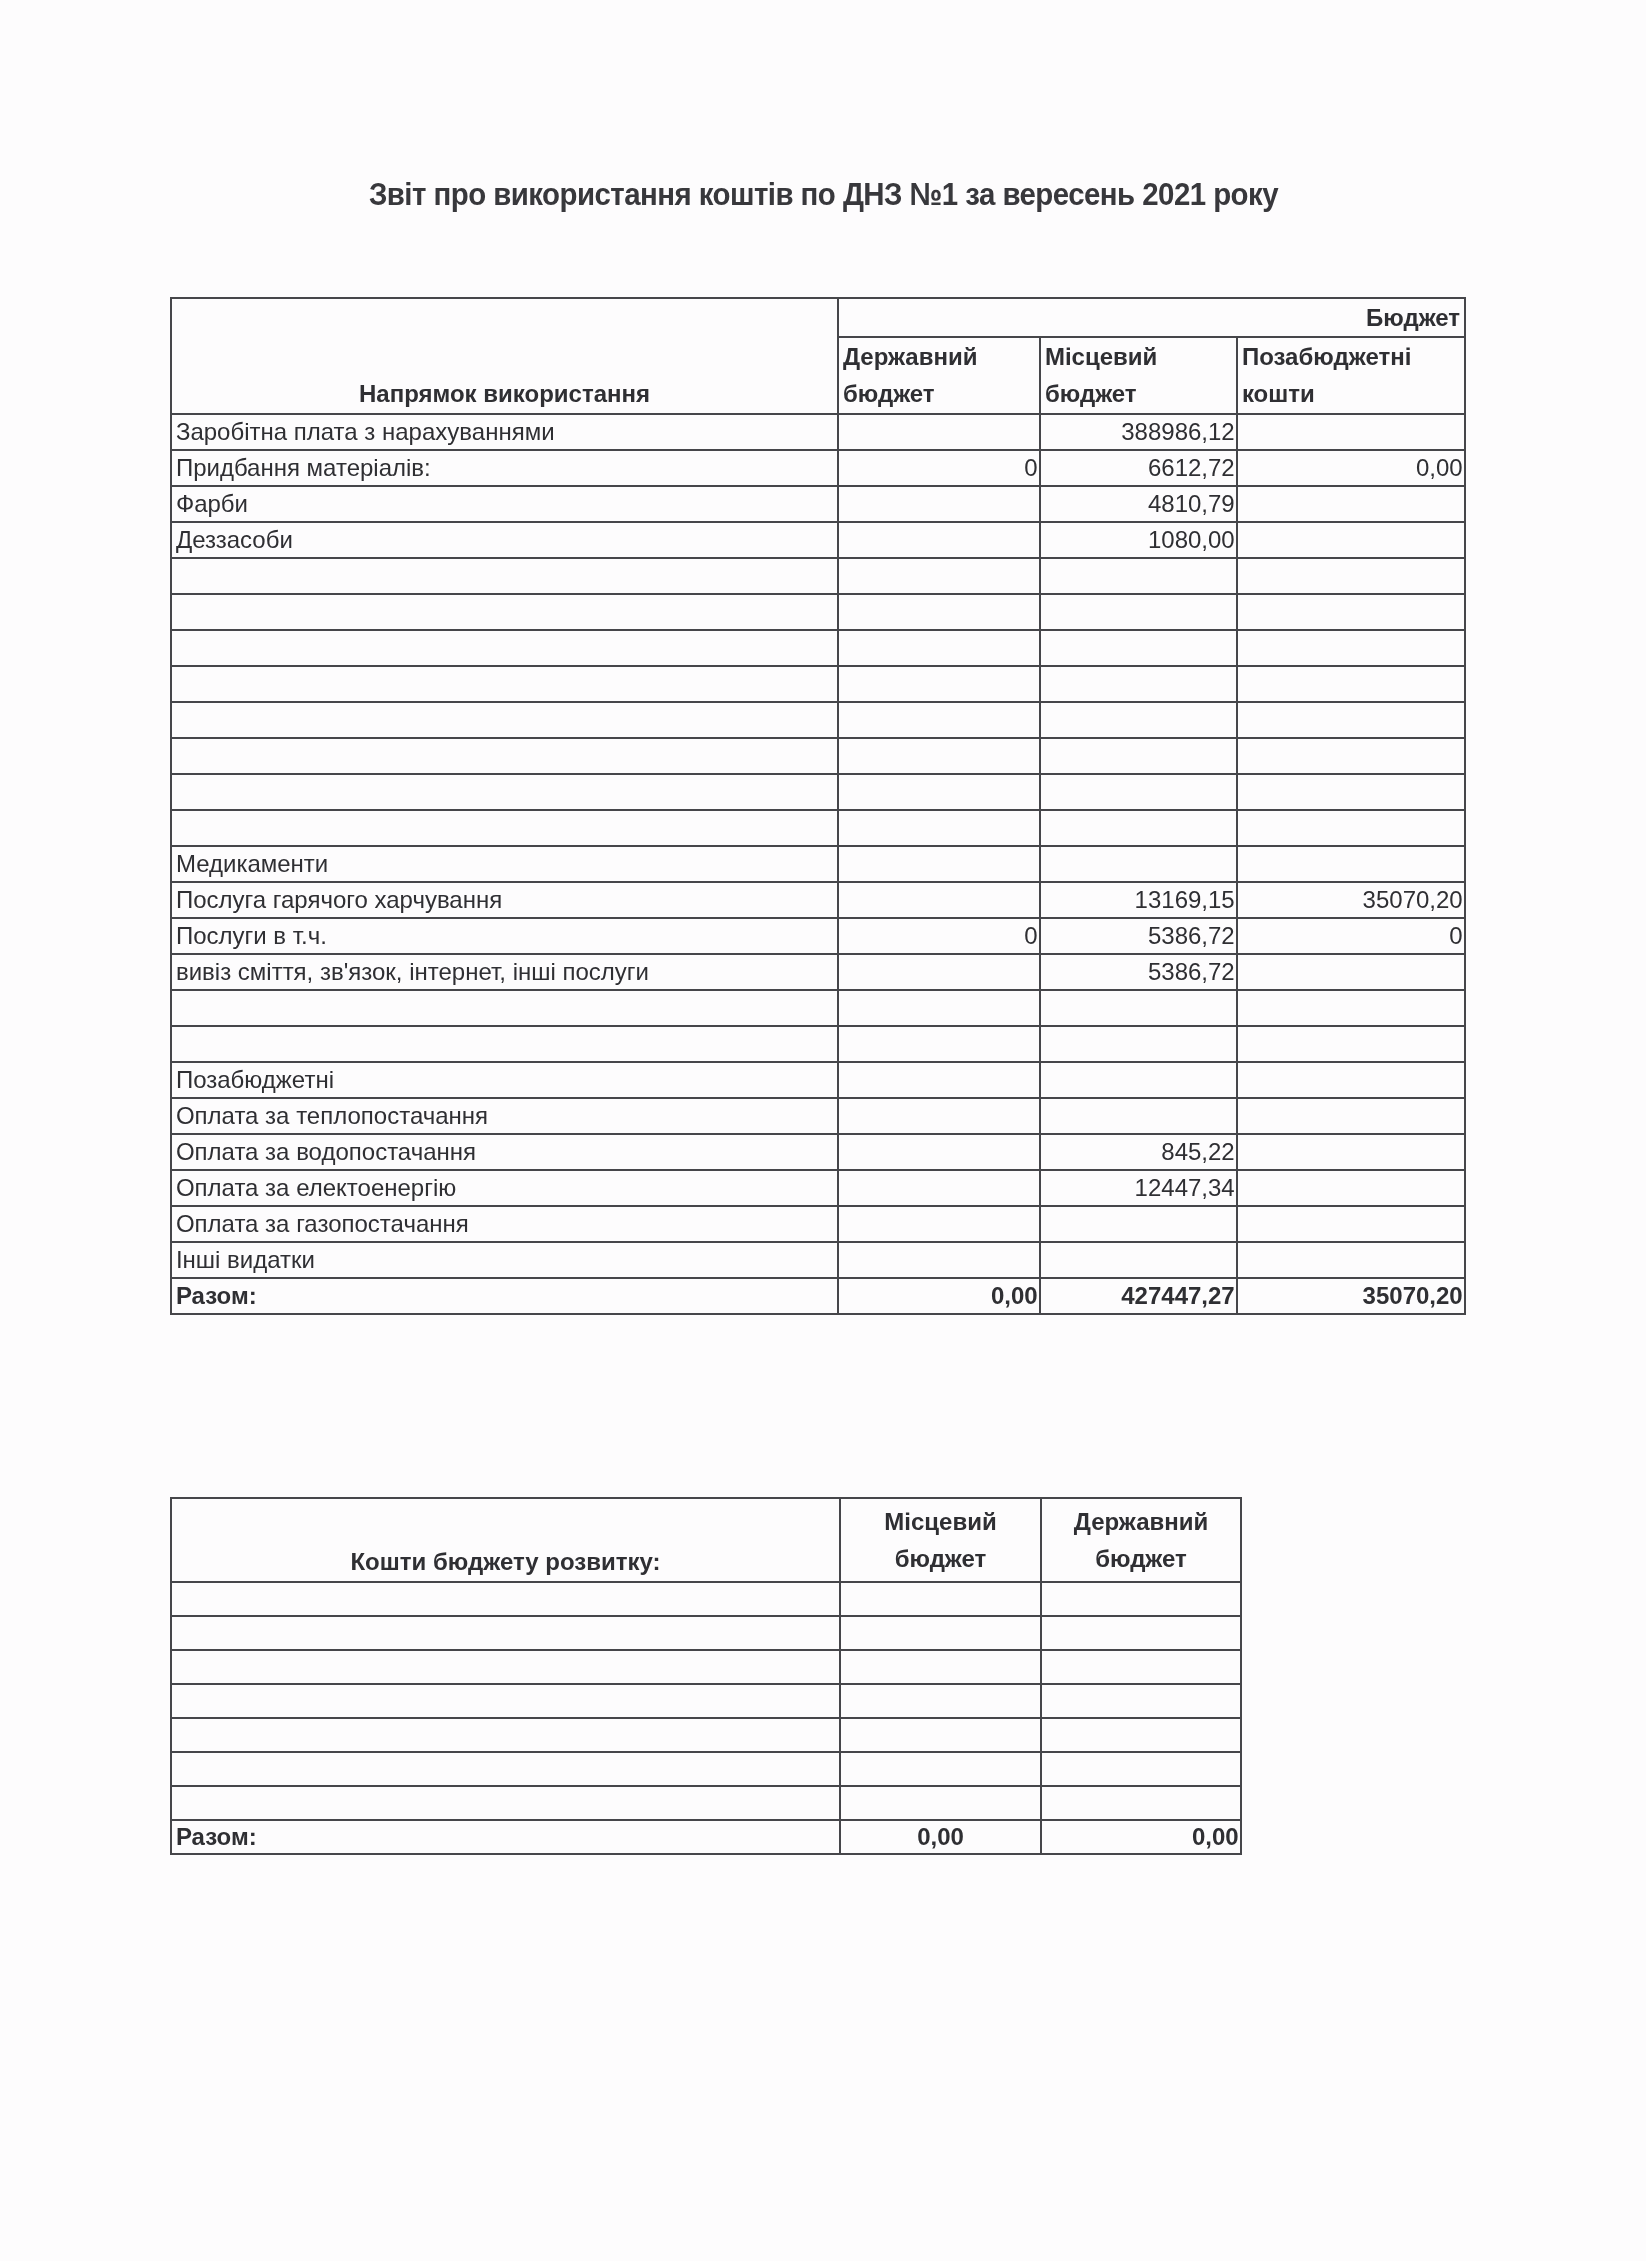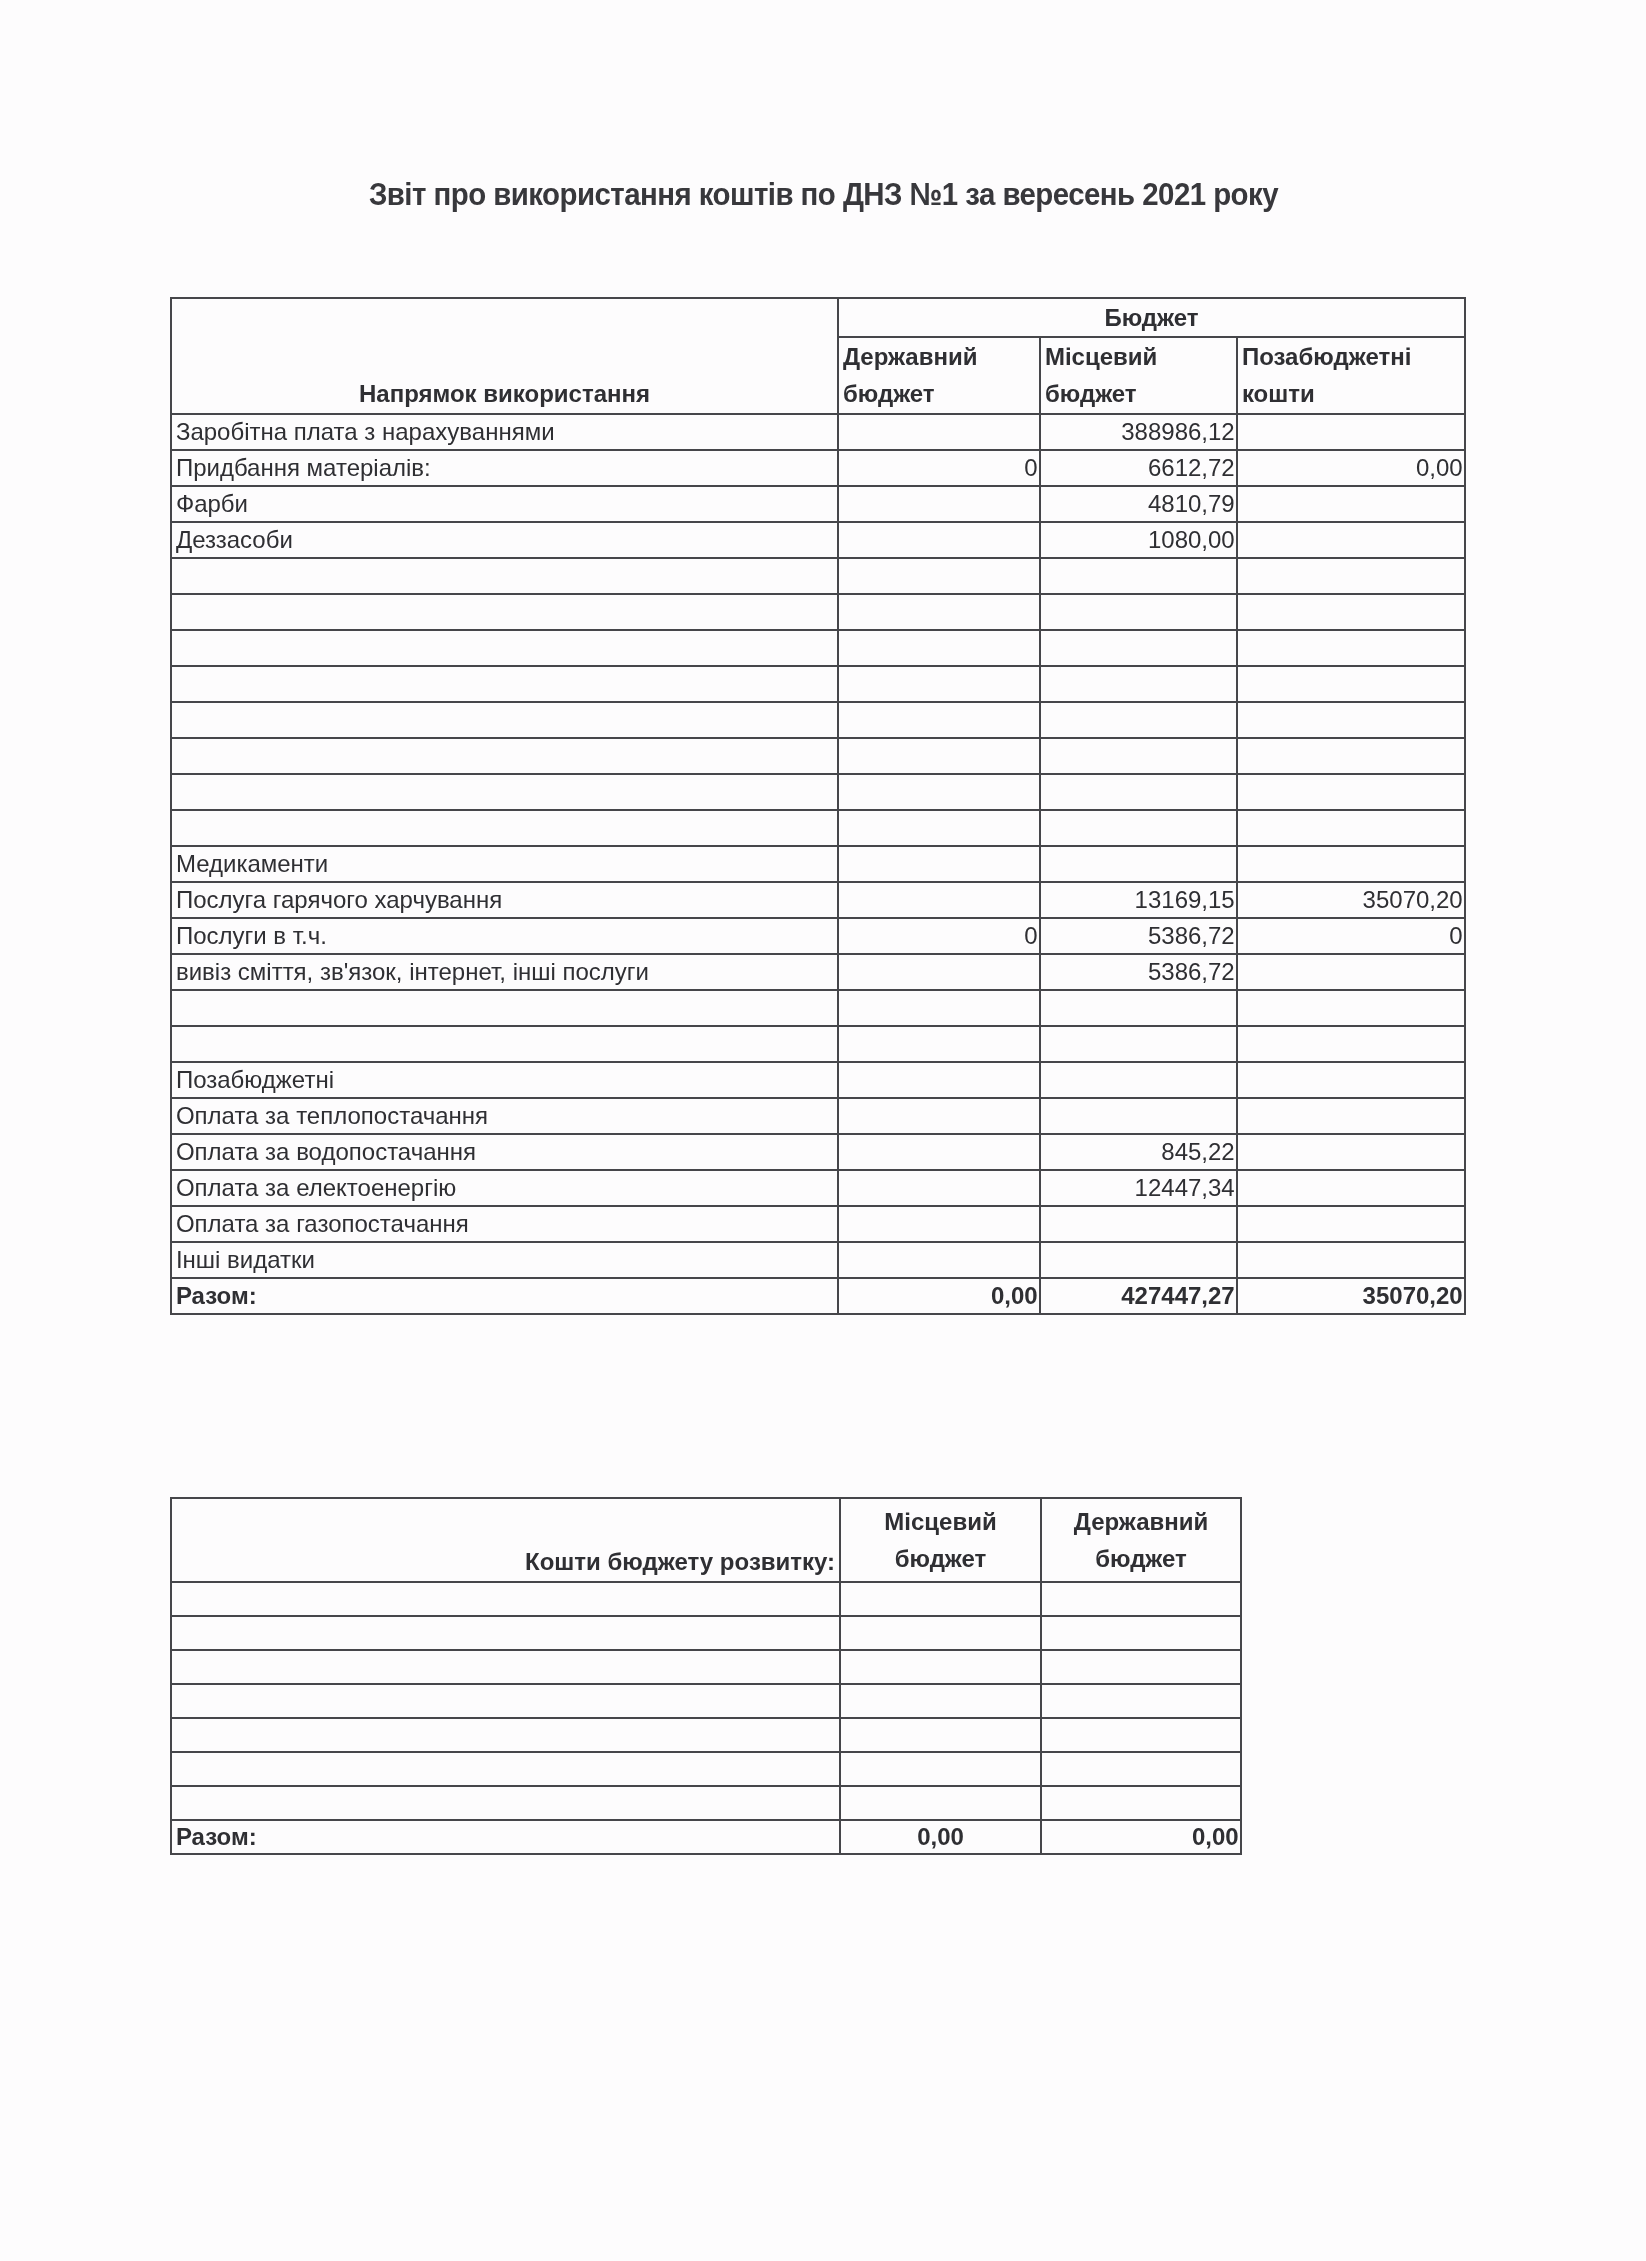--- a/index.html
+++ b/index.html
@@ -11,30 +11,30 @@
   .title {
     position:absolute; left:0; width:1647px; top:176px; text-align:center;
     font-size:32px; font-weight:bold; letter-spacing:-0.6px; color:#38383c;
     transform:scaleX(0.92);
   }
   table { position:absolute; border-collapse:collapse; table-layout:fixed; }
   td, th { border:2.6px solid #46464a; padding:0 3.9px; overflow:hidden; white-space:nowrap; }
   .t1 { left:170px; top:297px; width:1295px; }
   .t1 col.c0 { width:667px; } .t1 col.c1 { width:202px; } .t1 col.c2 { width:197px; } .t1 col.c3 { width:228px; }
   .t1 th { font-weight:bold; font-size:24px; }
-  .t1 .hdr-budget { height:37px; text-align:center; vertical-align:middle; }
+  .t1 .hdr-budget { height:37px; text-align:right; vertical-align:middle; }
   .t1 .hdr-main { text-align:center; vertical-align:bottom; padding-bottom:5.2px;margin-left:20px; }
   .t1 .hdr-sub { height:75px; text-align:left; vertical-align:top; line-height:37px; font-weight:bold; white-space:normal; }
   .t1 td { height:34px; font-size:24px; line-height:34px; }
   td.num { text-align:right; padding-right:1.3px; }
   tr.total td { font-weight:bold; }
   .t2 { left:170px; top:1497px; width:1070px; }
   .t2 col.c0 { width:669px; } .t2 col.c1 { width:201px; } .t2 col.c2 { width:200px; }
   .t2 th { font-size:24px; font-weight:bold; height:77px; }
-  .t2 th.lbl { text-align:right; vertical-align:bottom; padding-bottom:5.2px; }
+  .t2 th.lbl { text-align:center; vertical-align:bottom; padding-bottom:5.2px; }
   .t2 th.col { text-align:center; vertical-align:middle; white-space:normal; line-height:37px; }
   .t2 td { height:32px; font-size:24px; line-height:32px; }
   .t2 td.ctr { text-align:center; }
 </style>
 </head>
 <body>
 
 <div class="title">Звіт про використання коштів по ДНЗ №1 за вересень 2021 року</div>
 
 <table class="t1">

